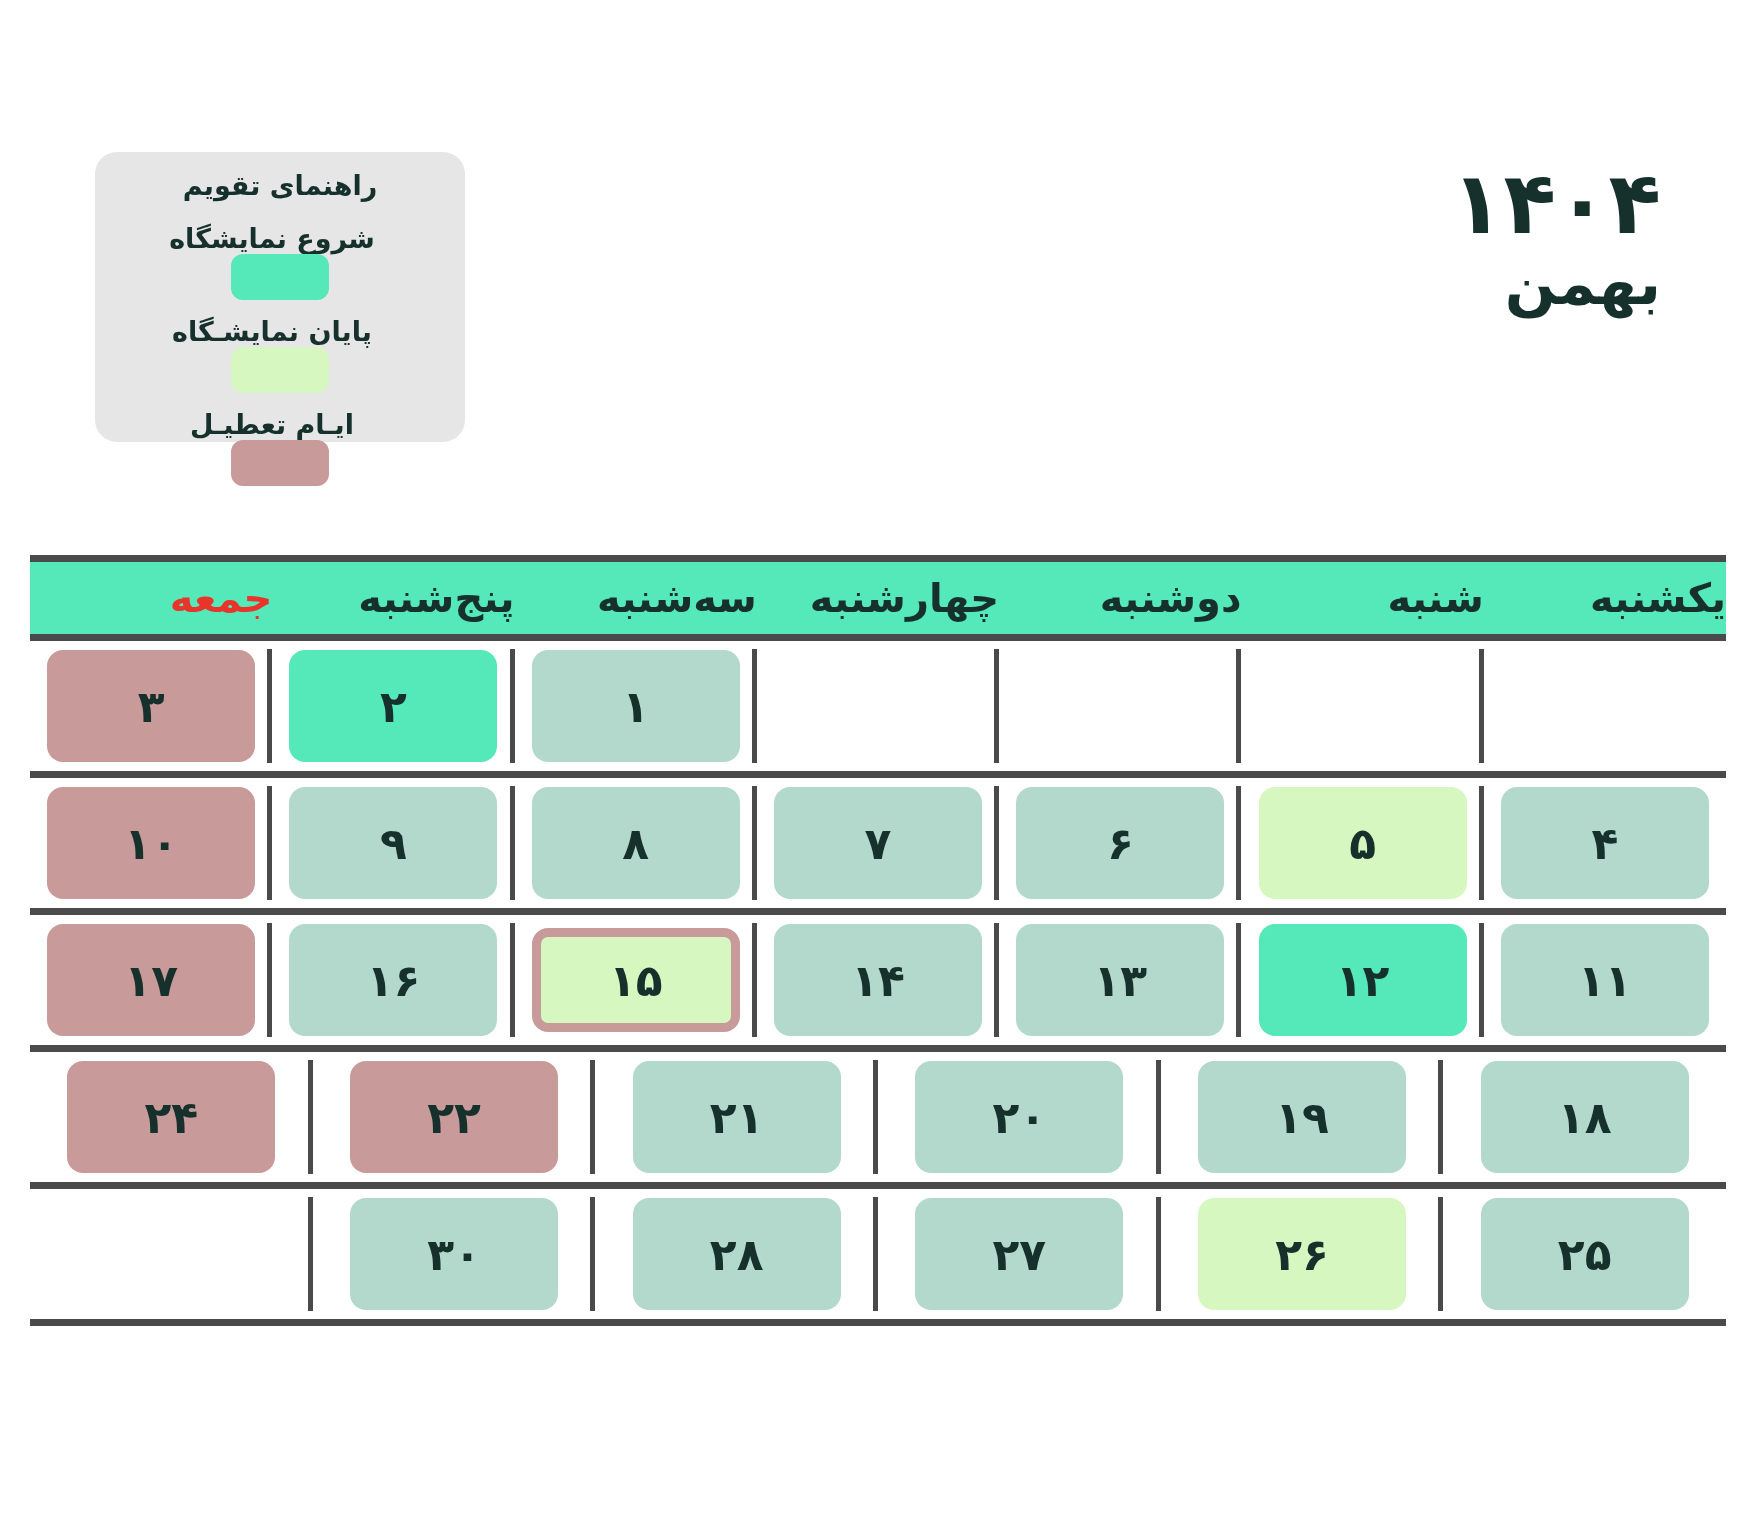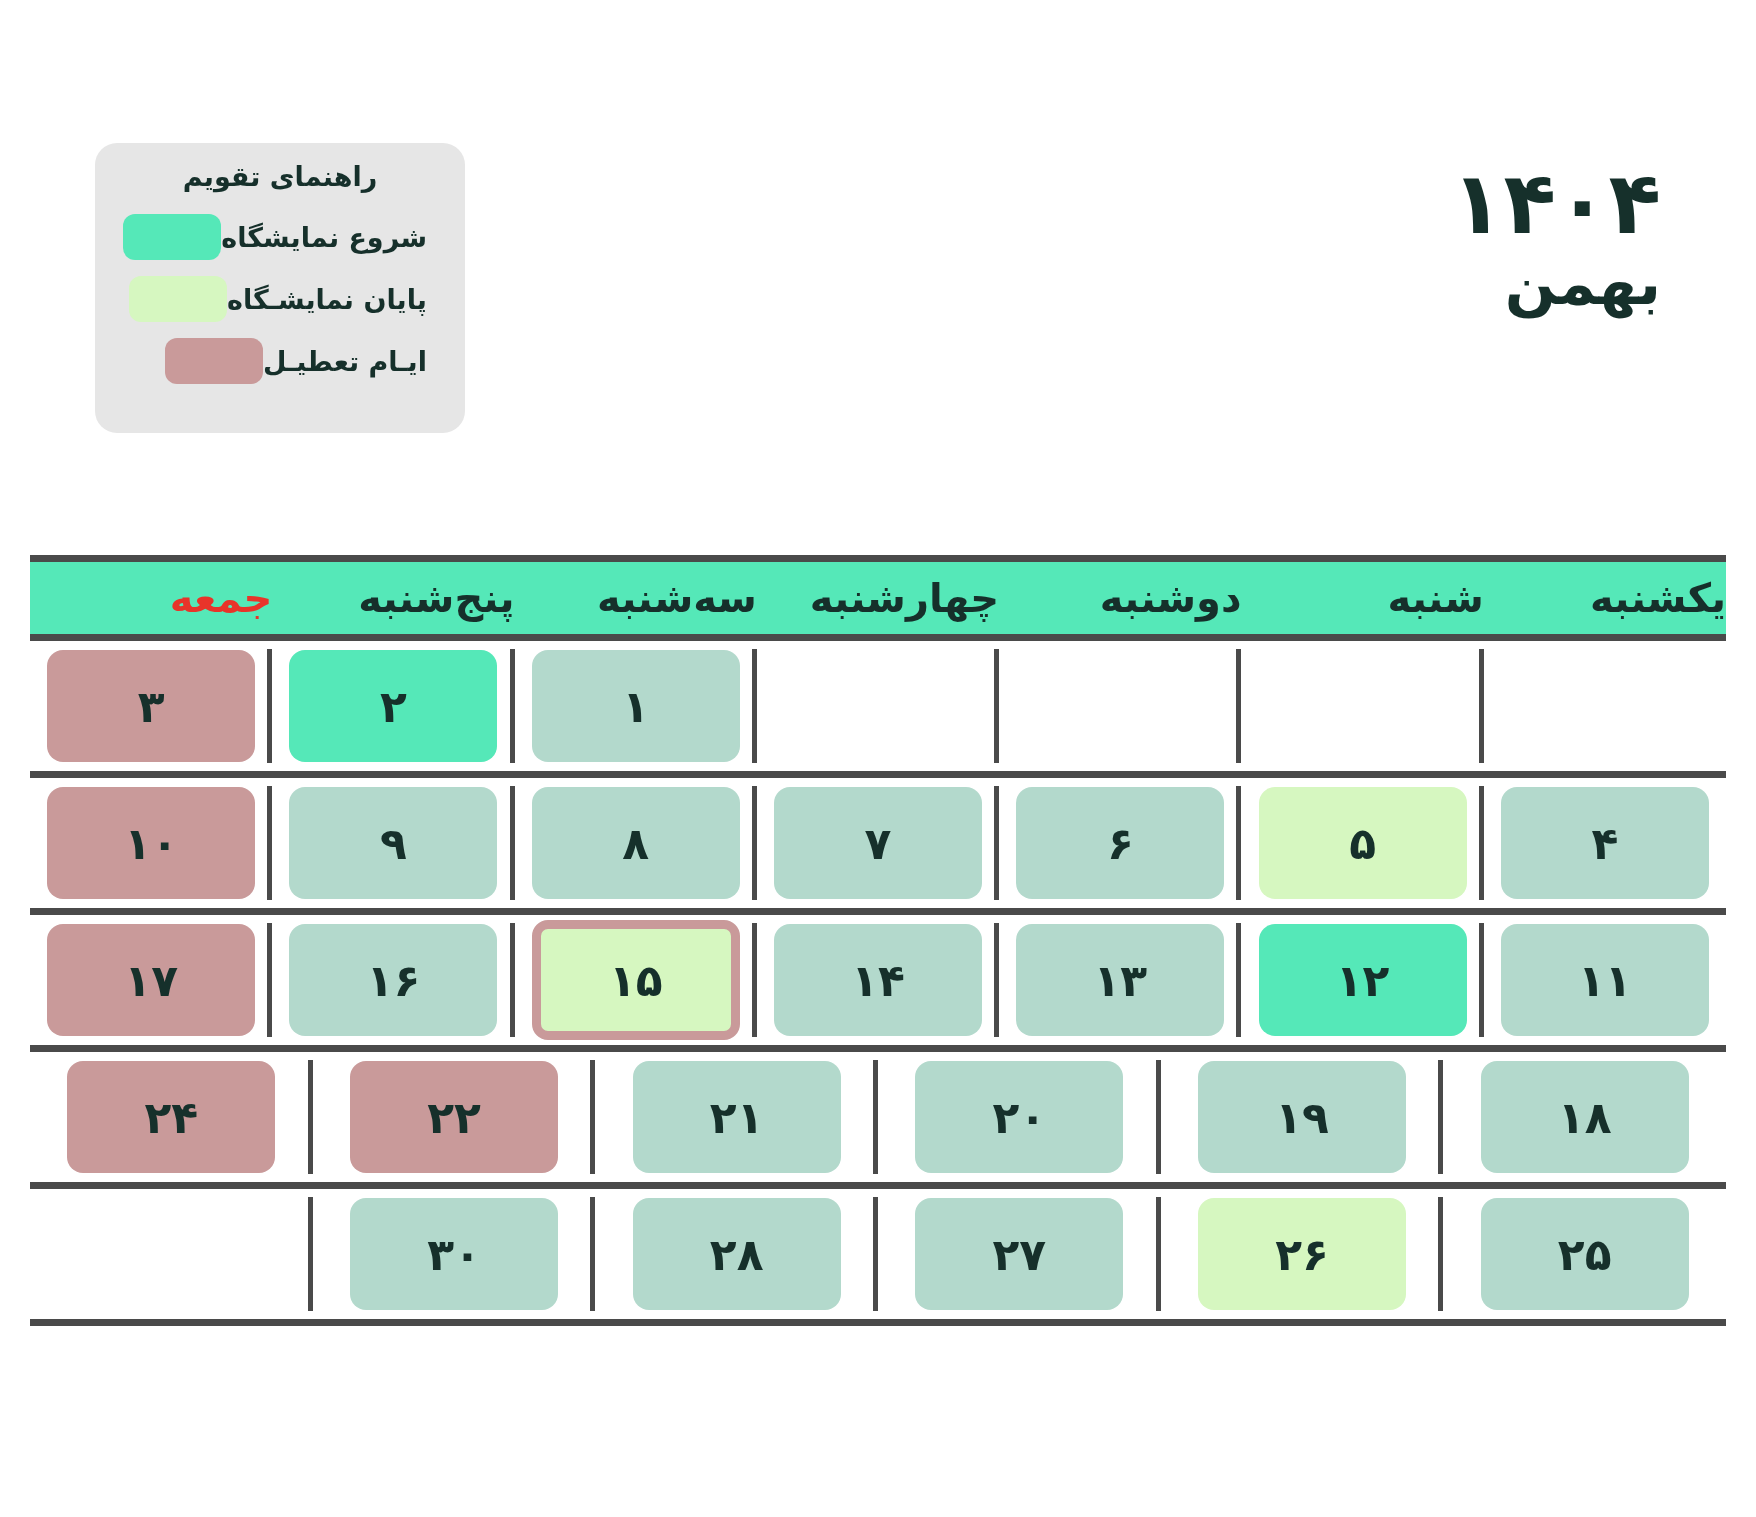--- a/index.html
+++ b/index.html
@@ -18,40 +18,40 @@
 
   
   #header {
     position: relative;
     height: 470px;
   }
 
   #legend-box {
     position: absolute;
     left: 95px;
-    top: 143px;
+    top: 152px;
     width: 370px;
     height: 290px;
     background: #e6e6e6;
     border-radius: 22px;
     box-sizing: border-box;
     padding: 18px 22px 10px 22px;
     direction: rtl;
   }
   #legend-title {
     text-align: center;
     font-size: 27px;
     font-weight: bold;
     color: #16302b;
     letter-spacing: 0px;
     margin-bottom: 22px;
   }
   .legend-row {
     display: flex;
-    flex-direction: row;
+    flex-direction: column;
     align-items: center;
     justify-content: flex-start;
     margin-bottom: 16px;
   }
   .legend-label {
     font-size: 27px;
     font-weight: bold;
     color: #16302b;
     margin-right: 16px;
     white-space: nowrap;
@@ -175,21 +175,21 @@
   .day-box.end {
     background: #d6f7c0;
   }
   .day-box.holiday {
     background: #c99a9a;
   }
   .day-box.end-holiday {
     background: #d6f7c0;
     border: 9px solid #c99a9a;
     width: 208px;
-    height: 120px;
+    height: 104px;
   }
 </style>
 </head>
 <body>
 
 <div id="header">
 
   <div id="legend-box">
     <div id="legend-title">راهنمای تقویم</div>
 

